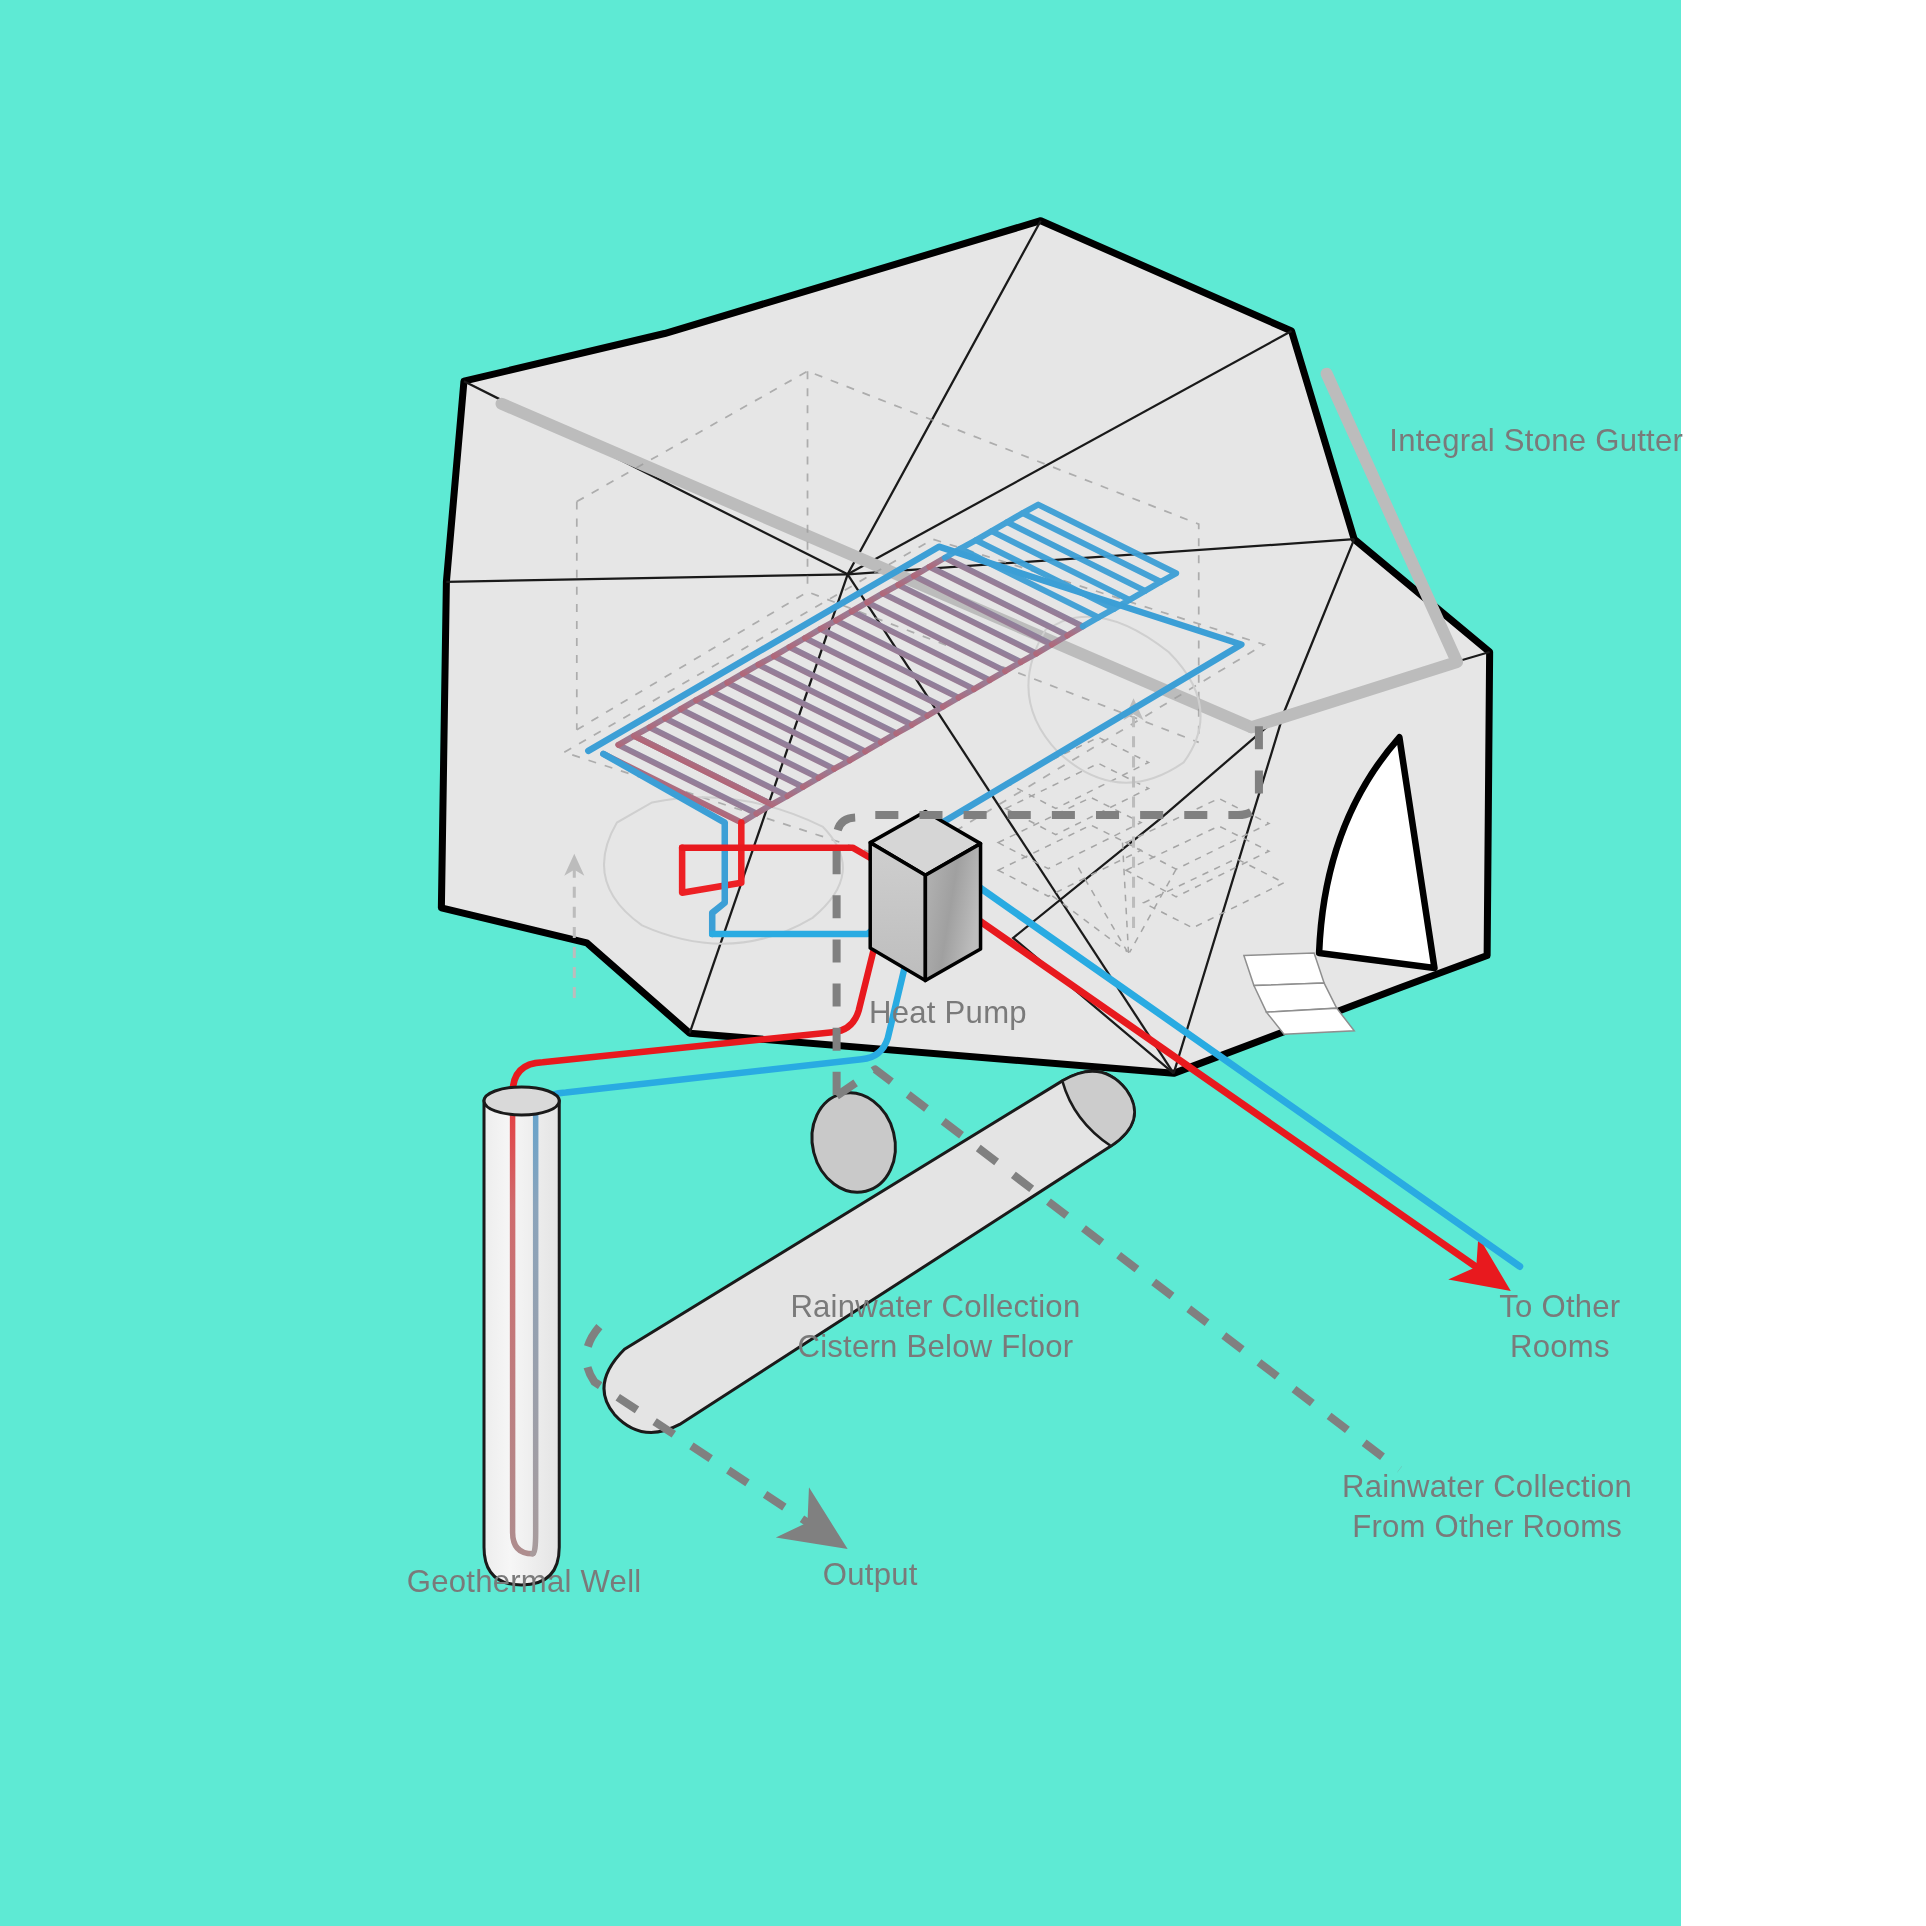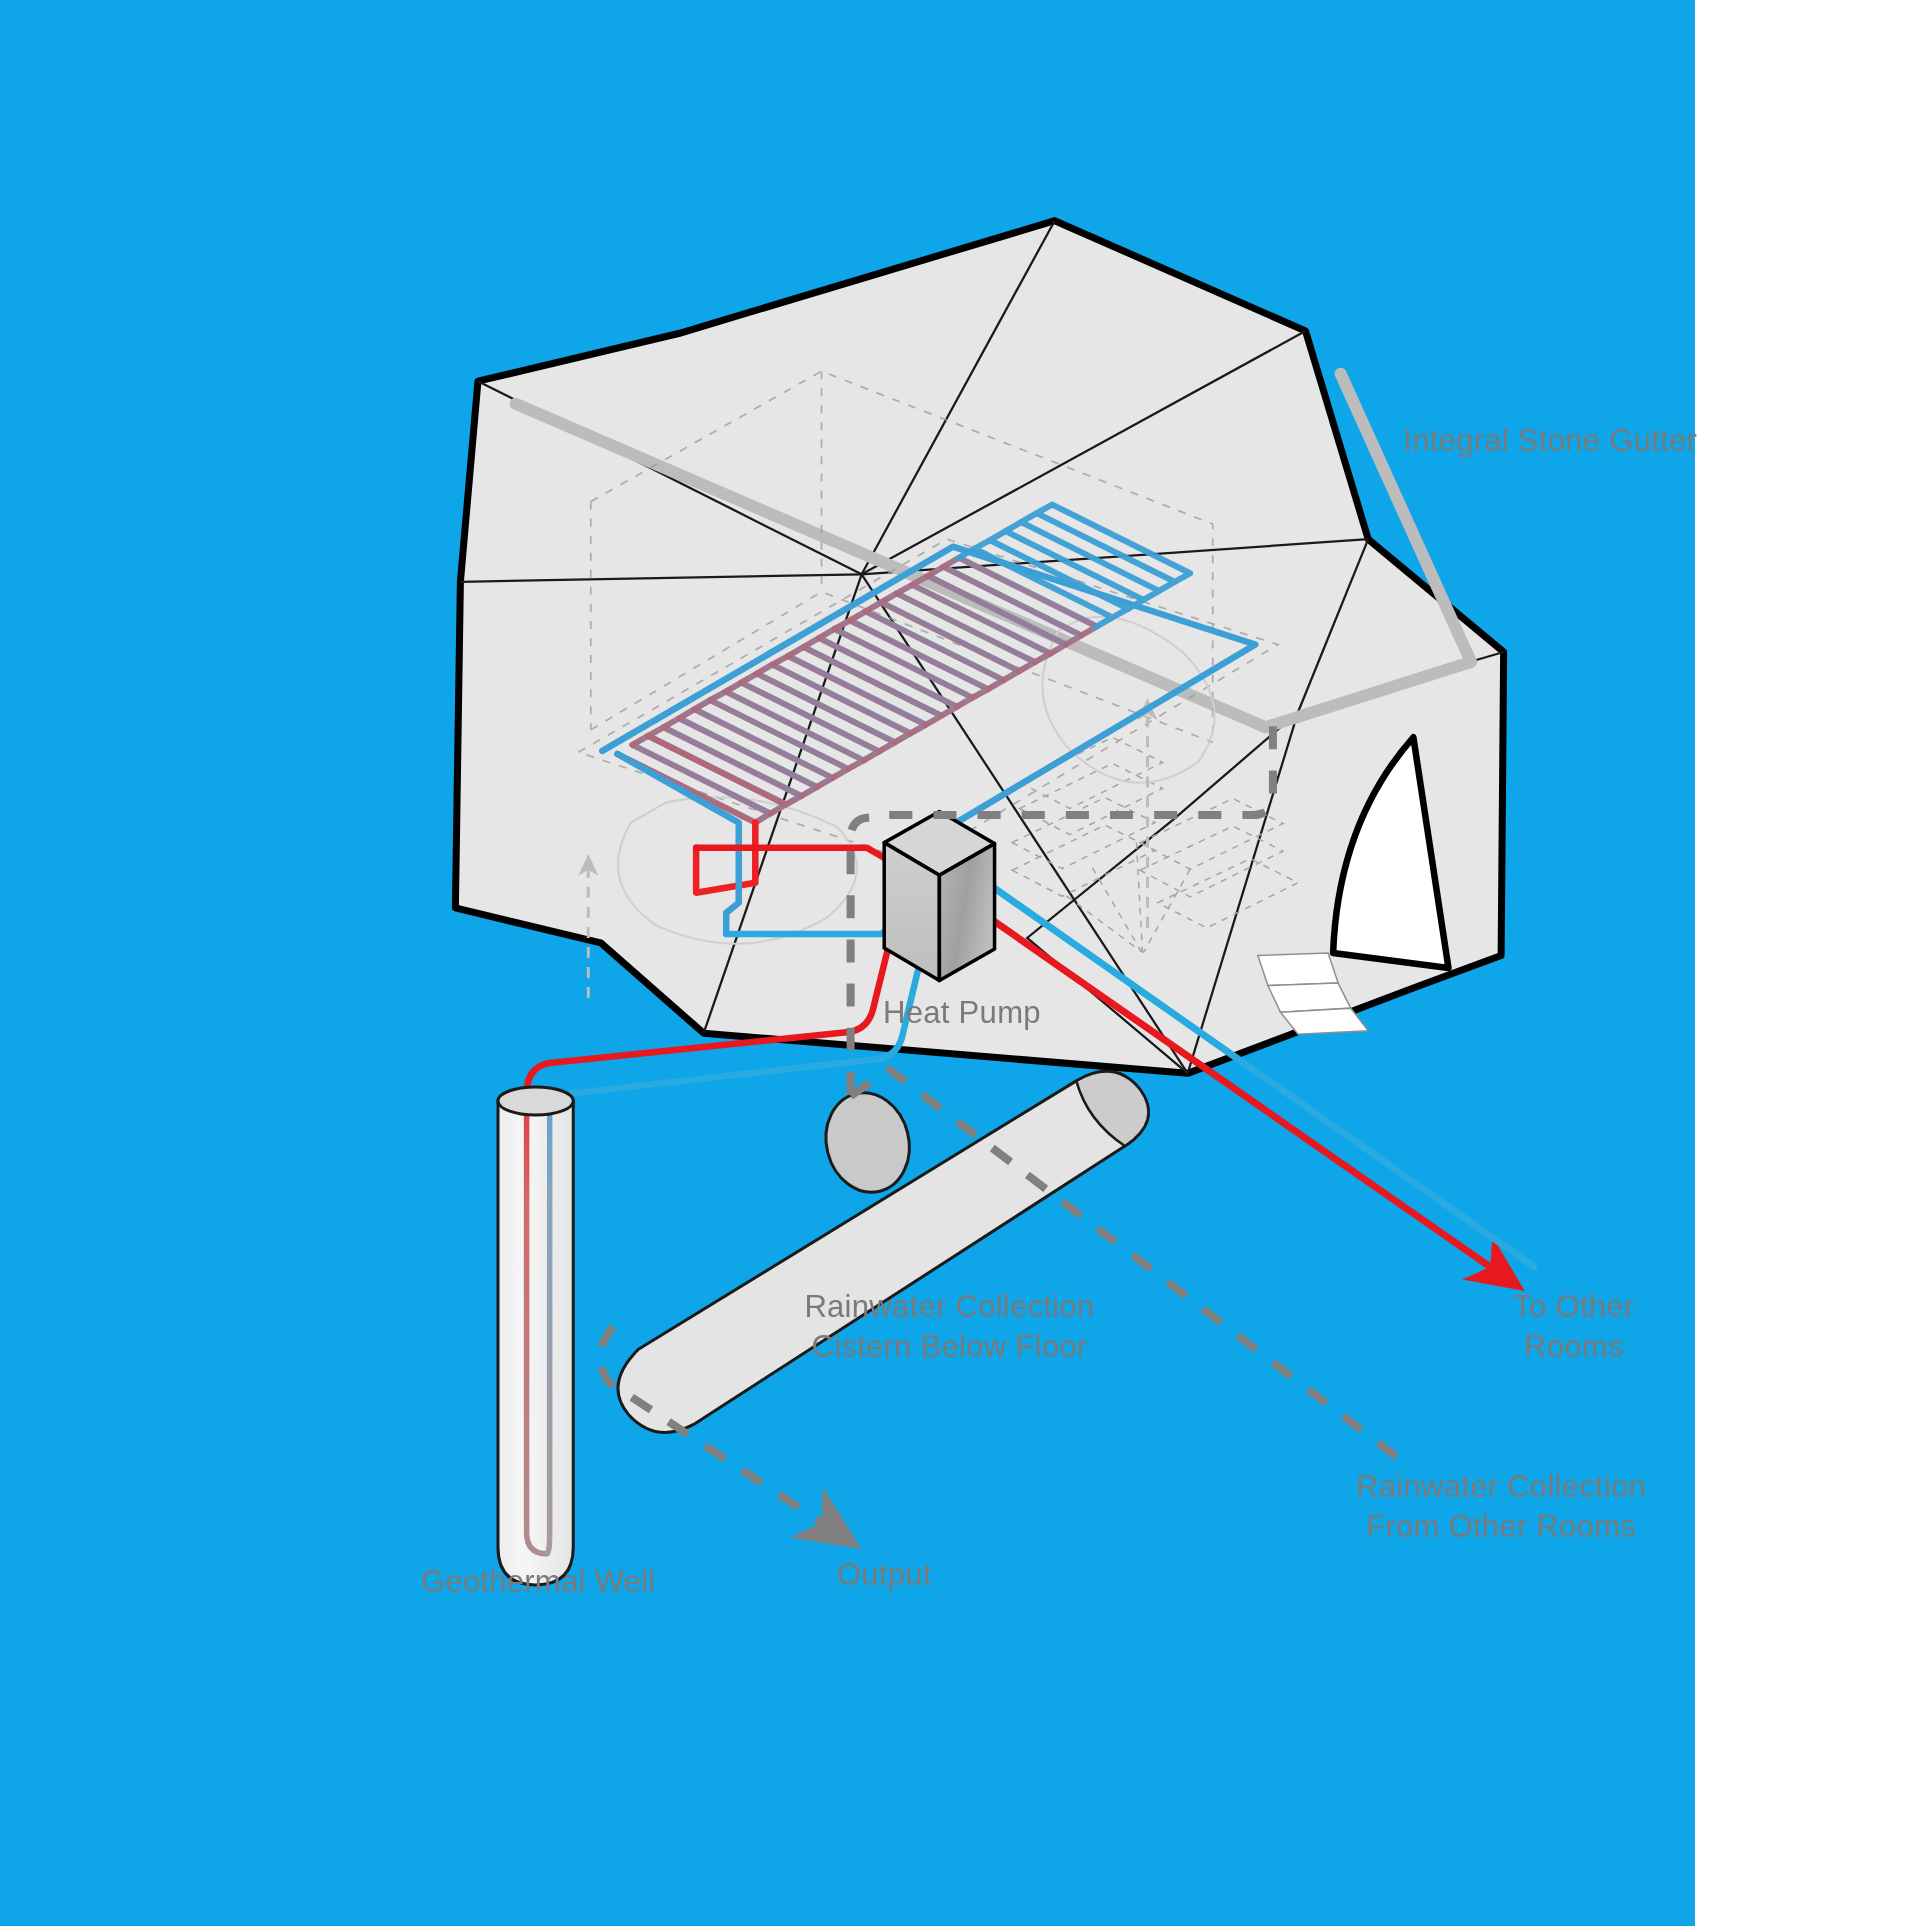--- a/index.html
+++ b/index.html
@@ -11,22 +11,21 @@
   body {
     width: 1926px;
     height: 1926px;
     overflow: hidden;
     font-family: "Liberation Sans", sans-serif;
   }
   #diagram-root {
     position: relative;
     width: 1681px;
     height: 1926px;
-    background: #0ea5e9;
-    padding-left: 14px;
+    background: #5eead4;
   }
   svg#scene {
     display: block;
     width: 1926px;
     height: 1926px;
   }
   .lbl {
     font-family: "Liberation Sans", sans-serif;
     font-size: 62px;
     fill: #7a7a7a;

